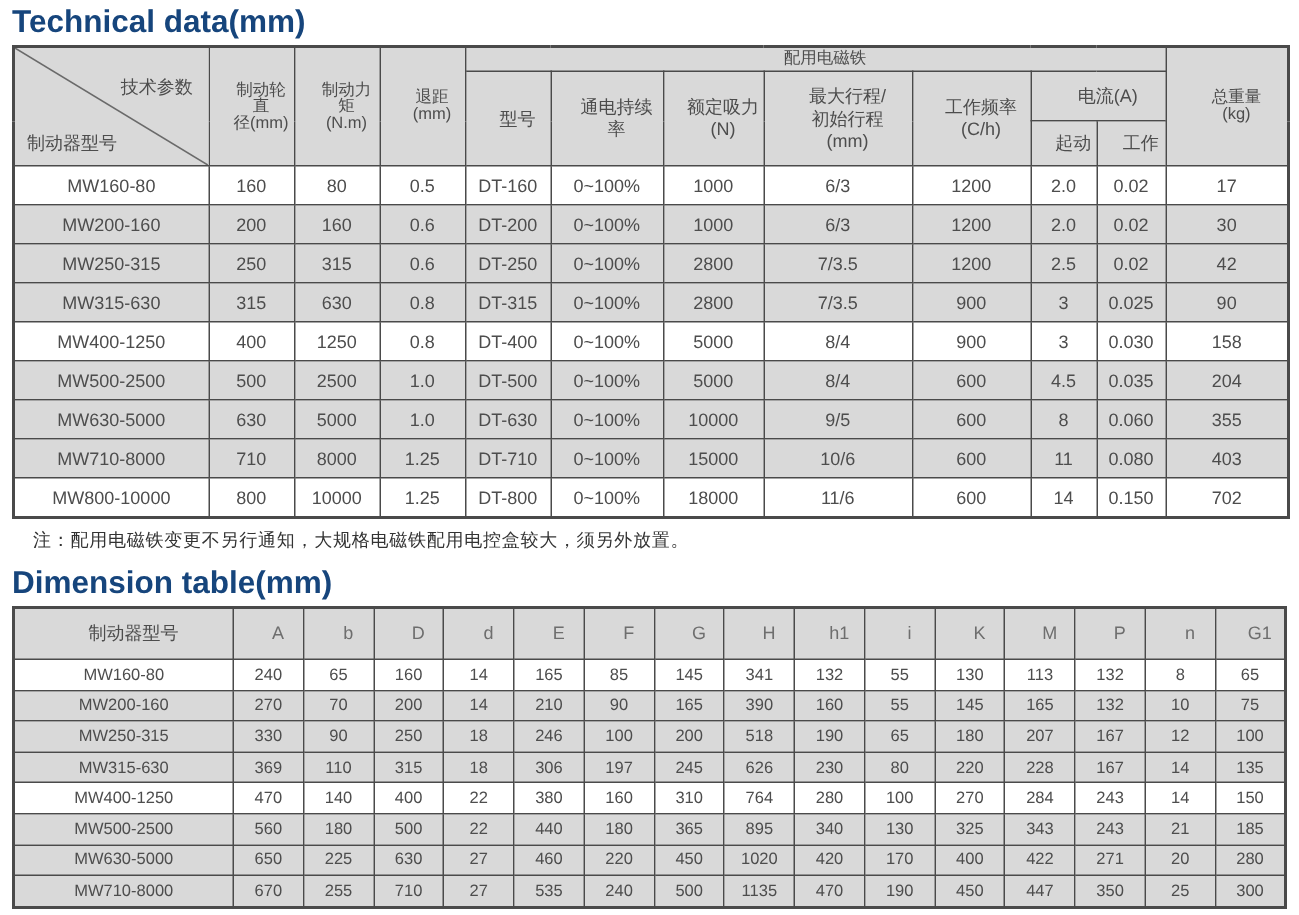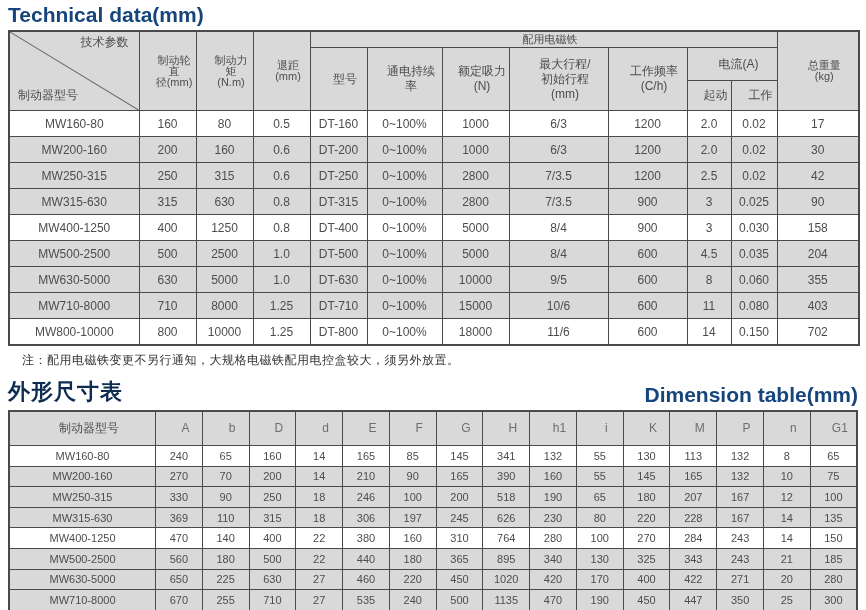--- a/index.html
+++ b/index.html
@@ -25,21 +25,21 @@
   tbody tr{background:#d9d9d9;}
   tbody tr:nth-child(4n+1){background:#ffffff;margin-left:40px;}
 
   
   #tech-table tbody td{height:25px;font-size:12px;}
   #tech-table thead tr.r1 th{height:15px;font-size:11px;line-height:1;}
   #tech-table thead tr.r2 th{height:32px;}
   #tech-table thead tr.r3 th{height:29px;}
   .corner-cell{position:relative;background:#d9d9d9;padding:0;}
   .corner-cell svg{position:absolute;left:0;top:0;width:100%;height:100%;}
-  .corner-top{position:absolute;top:4px;right:10px;font-size:12px;color:#4d4d4d;}
+  .corner-top{position:absolute;top:20px;right:10px;font-size:12px;color:#4d4d4d;}
   .corner-bottom{position:absolute;bottom:9px;left:8px;font-size:12px;color:#4d4d4d;}
 
   .note{font-size:12px;color:#333333;margin:6px 0 0 14px;letter-spacing:0.5px;}
 
   
   #dim-table thead th{height:33px;font-size:12px;color:#6e6e6e;}
   #dim-table tbody td{height:19.6px;font-size:11px;}
   #dim-table th:first-child{width:130px;color:#4d4d4d;}
 </style>
 </head>
@@ -226,21 +226,20 @@
         <td>14</td>
         <td>0.150</td>
         <td>702</td>
       </tr>
     </tbody>
 </table>
 
 <div class="note">注：配用电磁铁变更不另行通知，大规格电磁铁配用电控盒较大，须另外放置。</div>
 
 <div class="title-row" style="margin-top:8px;">
-  <span class="title-zh">外形尺寸表</span>
   <span class="title-en">Dimension table(mm)</span>
 </div>
 
 <table id="dim-table">
   <thead>
     <tr>
         <th>制动器型号</th>
         <th>A</th>
         <th>b</th>
         <th>D</th>

